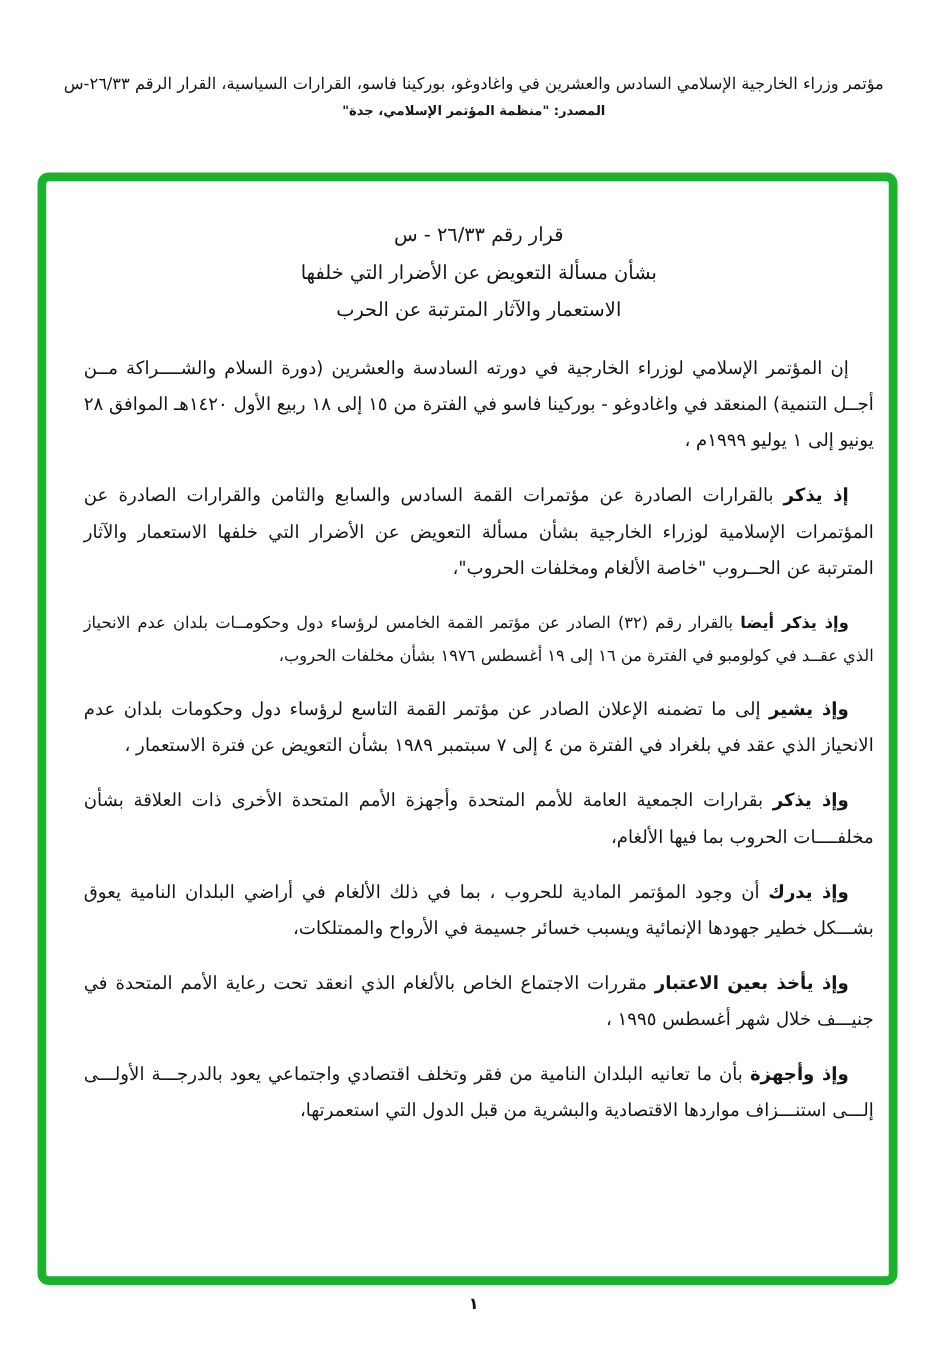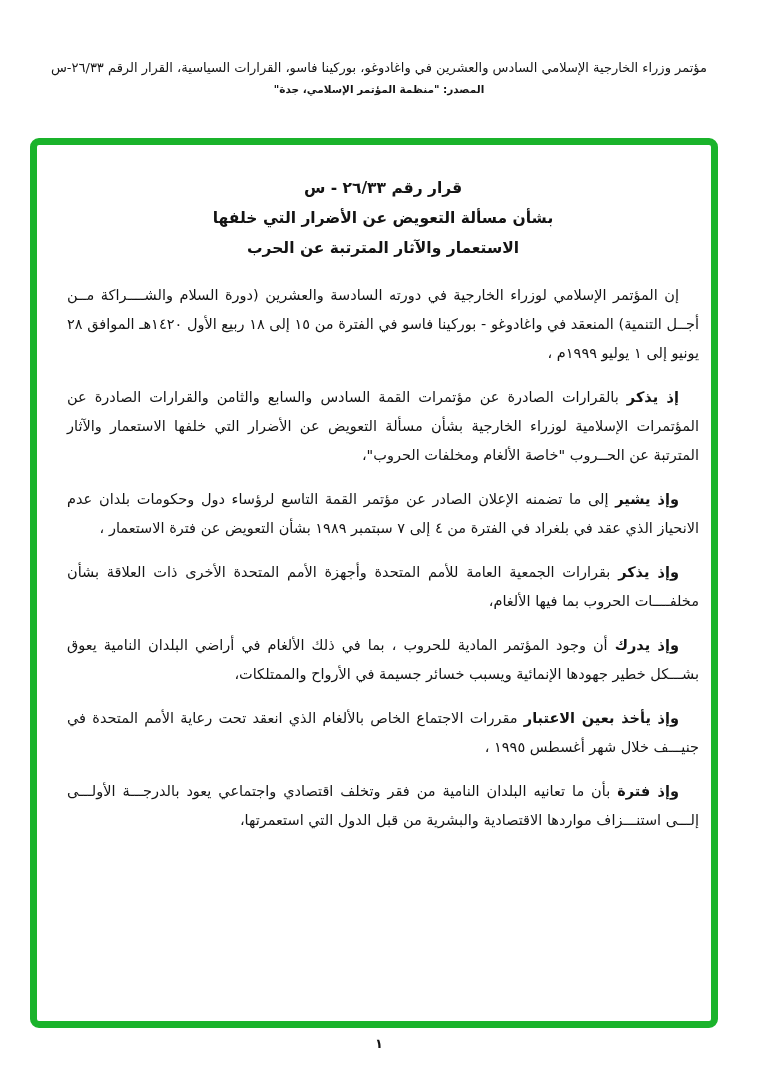--- a/index.html
+++ b/index.html
@@ -23,21 +23,21 @@
     box-sizing:border-box;
     border:7px solid #1ab32b;
     border-radius:9px;
     padding:24px 12px 0 30px;
     overflow:hidden;
     background:#ffffff;
   }
 
   .title {
     text-align:center;
-    font-weight:bold;
+    font-weight:normal;
     font-size:15.5px;
     line-height:30px;
     margin:4px 0 18px 0;
   }
 
   .para {
     margin:0 0 15px 0;
     font-size:14.5px;
     line-height:29px;
     text-align:justify;
@@ -66,30 +66,31 @@
     <div class="title">
       <div>قرار رقم ٢٦/٣٣ - س</div>
       <div>بشأن مسألة التعويض عن الأضرار التي خلفها</div>
       <div>الاستعمار والآثار المترتبة عن الحرب</div>
     </div>
 
     <p class="para"><span class="lead"></span><span>إن المؤتمر الإسلامي لوزراء الخارجية في دورته السادسة والعشرين (دورة السلام والشــــراكة مــن أجــل التنمية) المنعقد في واغادوغو - بوركينا فاسو في الفترة من ١٥ إلى ١٨ ربيع الأول ١٤٢٠هـ الموافق ٢٨ يونيو إلى ١ يوليو ١٩٩٩م ،</span></p>
 
     <p class="para"><span class="lead">إذ يذكر</span><span> بالقرارات الصادرة عن مؤتمرات القمة السادس والسابع والثامن والقرارات الصادرة عن المؤتمرات الإسلامية لوزراء الخارجية بشأن مسألة التعويض عن الأضرار التي خلفها الاستعمار والآثار المترتبة عن الحــروب "خاصة الألغام ومخلفات الحروب"،</span></p>
 
+    <p class="para naskh"><span class="lead">وإذ يذكر أيضا</span><span> بالقرار رقم (٣٢) الصادر عن مؤتمر القمة الخامس لرؤساء دول وحكومــات بلدان عدم الانحياز الذي عقــد في كولومبو في الفترة من ١٦ إلى ١٩ أغسطس ١٩٧٦ بشأن مخلفات الحروب،</span></p>
 
     <p class="para"><span class="lead">وإذ يشير</span><span> إلى ما تضمنه الإعلان الصادر عن مؤتمر القمة التاسع لرؤساء دول وحكومات بلدان عدم الانحياز الذي عقد في بلغراد في الفترة من ٤ إلى ٧ سبتمبر ١٩٨٩ بشأن التعويض عن فترة الاستعمار ،</span></p>
 
     <p class="para"><span class="lead">وإذ يذكر</span><span> بقرارات الجمعية العامة للأمم المتحدة وأجهزة الأمم المتحدة الأخرى ذات العلاقة بشأن مخلفــــات الحروب بما فيها الألغام،</span></p>
 
 
     <p class="para"><span class="lead">وإذ يدرك</span><span> أن وجود المؤتمر المادية للحروب ، بما في ذلك الألغام في أراضي البلدان النامية يعوق بشـــكل خطير جهودها الإنمائية ويسبب خسائر جسيمة في الأرواح والممتلكات،</span></p>
 
     <p class="para"><span class="lead">وإذ يأخذ بعين الاعتبار</span><span> مقررات الاجتماع الخاص بالألغام الذي انعقد تحت رعاية الأمم المتحدة في جنيـــف خلال شهر أغسطس ١٩٩٥ ،</span></p>
 
 
-    <p class="para"><span class="lead">وإذ فترة</span><span> بأن ما تعانيه البلدان النامية من فقر وتخلف اقتصادي واجتماعي يعود بالدرجـــة الأولـــى إلـــى استنـــزاف مواردها الاقتصادية والبشرية من قبل الدول التي استعمرتها،</span></p>
+    <p class="para"><span class="lead">وإذ وأجهزة</span><span> بأن ما تعانيه البلدان النامية من فقر وتخلف اقتصادي واجتماعي يعود بالدرجـــة الأولـــى إلـــى استنـــزاف مواردها الاقتصادية والبشرية من قبل الدول التي استعمرتها،</span></p>
 
   </div>
 
   <div class="page-number">١</div>
 
 </div>
 
 </body></html>

